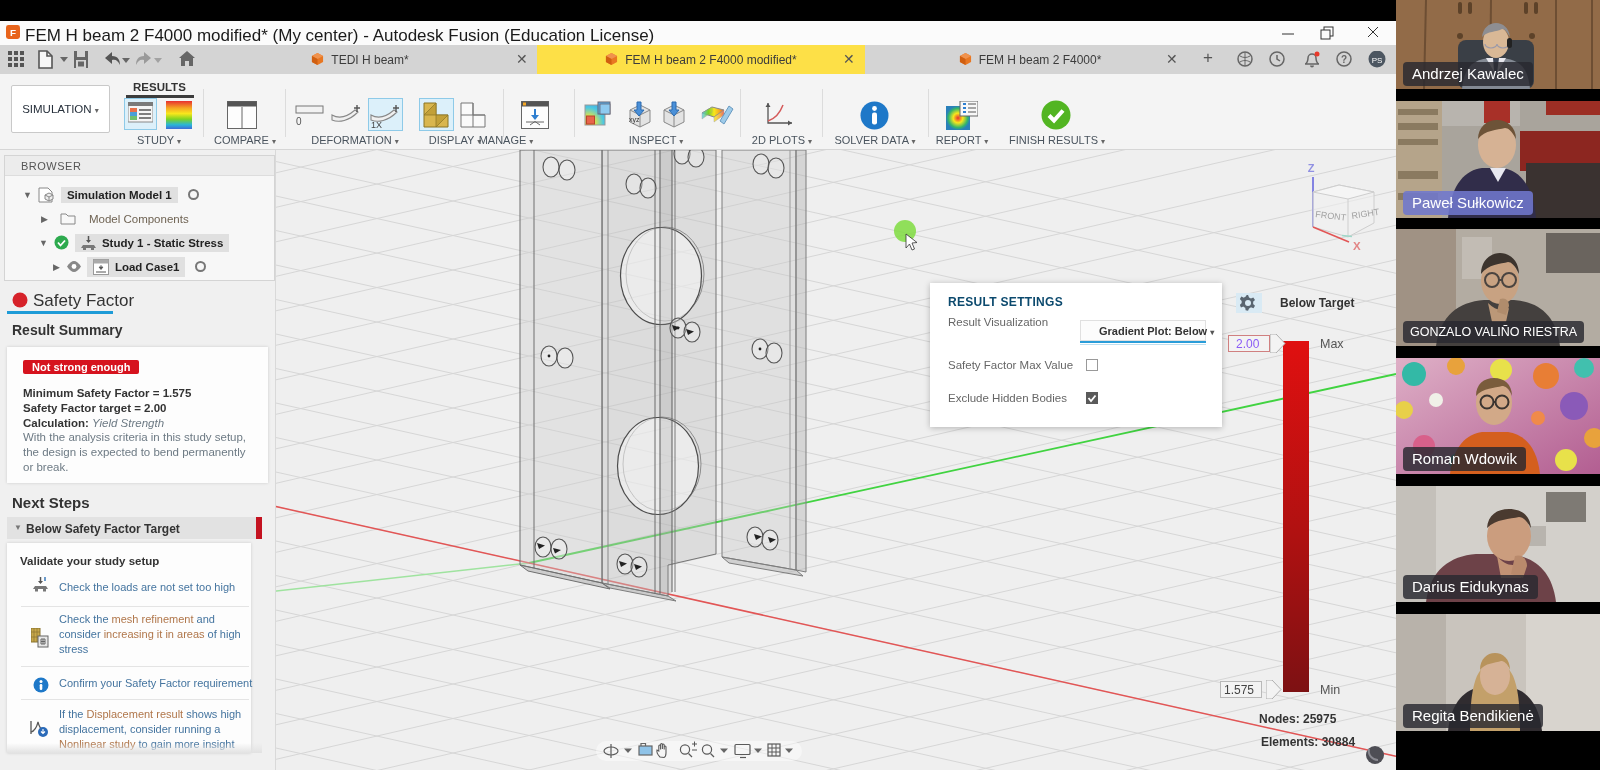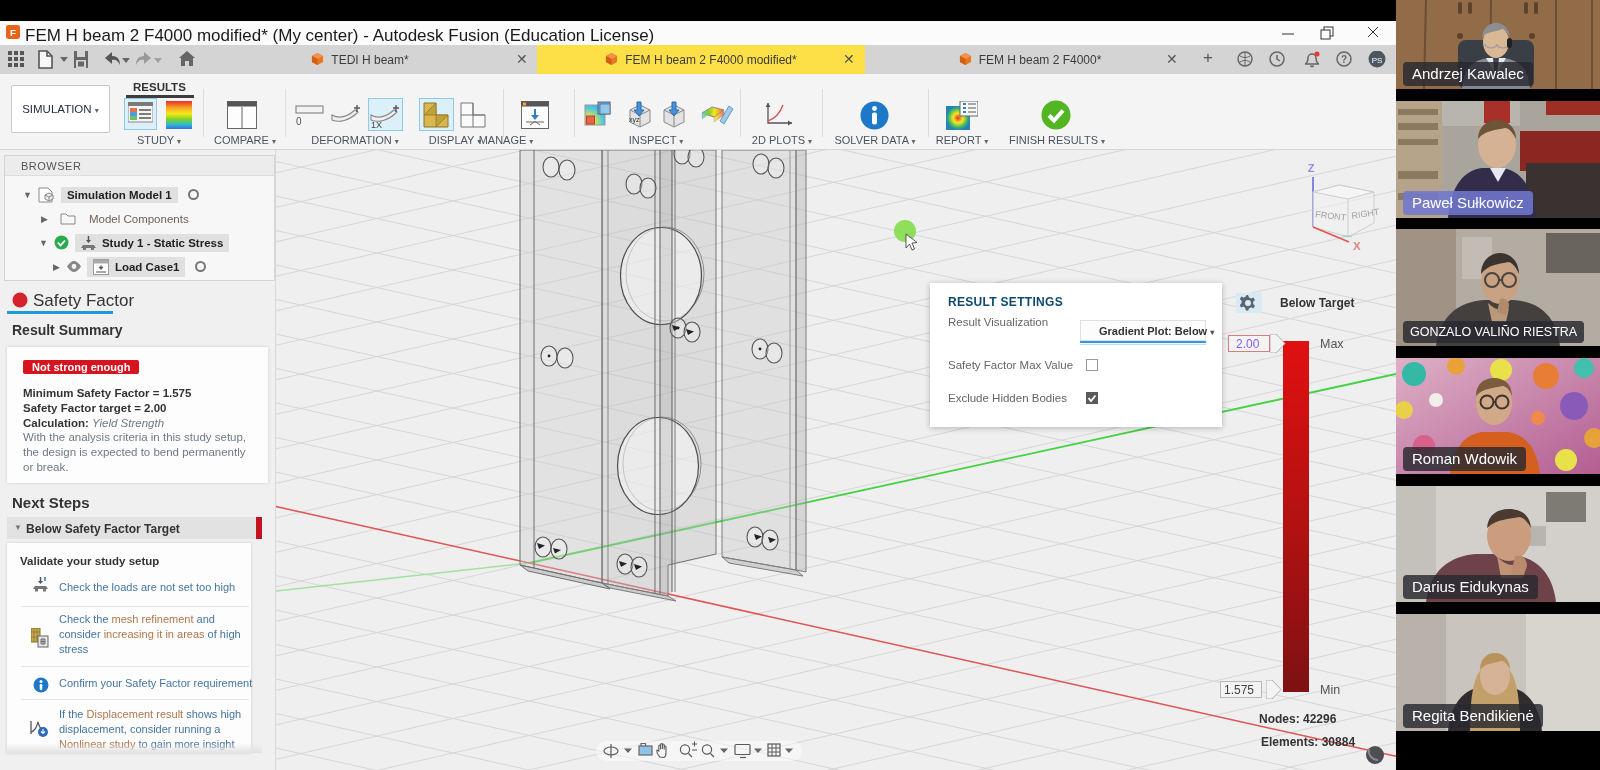--- a/index.html
+++ b/index.html
@@ -492,21 +492,21 @@
 <svg class="abs" style="left:1270px;top:184px" width="16" height="19" viewBox="0 0 16 19">
         <path d="M0 0h6l9 9.5-9 9.5H0z" fill="#f3f3f3" stroke="#b0b0b0"></path>
       </svg>
 <div class="abs" style="left:1320px;top:187px;font-size:12.5px;color:#555;">Max</div>
 <div class="ltag" style="left:1220px;top:531px;"></div>
 <div class="abs" style="left:1224px;top:533px;font-size:12px;color:#444;">1.575</div>
 <svg class="abs" style="left:1266px;top:530px" width="16" height="19" viewBox="0 0 16 19">
         <path d="M0 0h6l9 9.5-9 9.5H0z" fill="#f3f3f3" stroke="#b0b0b0"></path>
       </svg>
 <div class="abs" style="left:1320px;top:533px;font-size:12.5px;color:#555;">Min</div>
-<div class="abs" style="left:1259px;top:562px;font-size:12px;font-weight:bold;color:#333;">Nodes: 42296</div>
+<div class="abs" style="left:1259px;top:562px;font-size:12px;font-weight:bold;color:#333;">Nodes: 25975</div>
 <div class="abs" style="left:1261px;top:585px;font-size:12px;font-weight:bold;color:#333;">Elements: 30884</div>
 </div>
 
 <div class="abs" id="leftpanel">
 <div id="browser">
   <div class="hd">BROWSER</div>
   <div class="trow" style="left:18px;top:28px;">
           <span class="chev">▼</span>
     <svg width="18" height="16" viewBox="0 0 18 16" style="margin-right:5px">
             <path d="M1 1h9l4 4v10H1z" fill="#fff" stroke="#888"></path>

